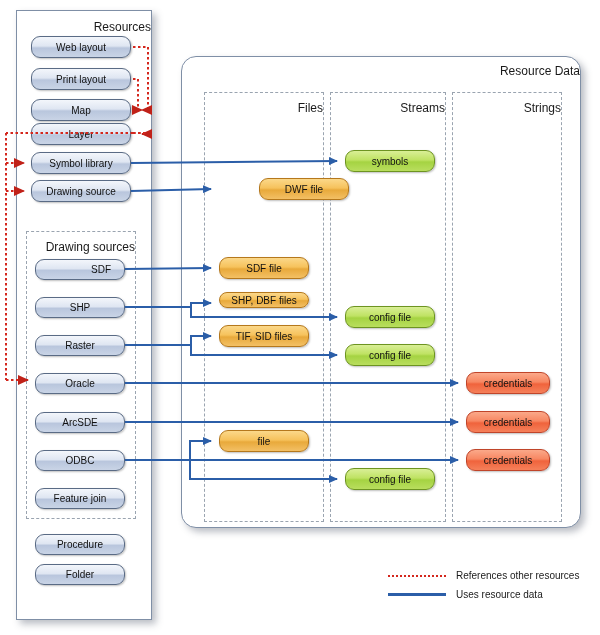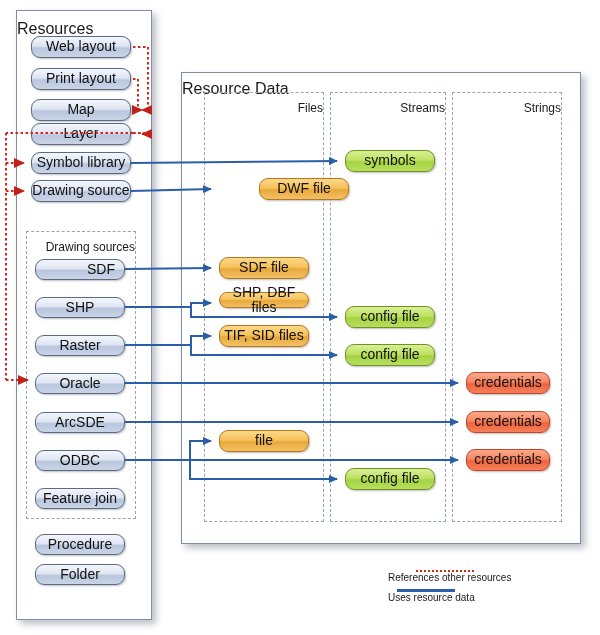--- a/index.html
+++ b/index.html
@@ -4,48 +4,48 @@
 <style>
   html,body{margin:0;padding:0;background:#ffffff;}
   body{width:600px;height:635px;position:relative;overflow:hidden;
        font-family:"Liberation Sans","DejaVu Sans",sans-serif;}
 
   #stage{position:absolute;left:0;top:0;width:600px;height:635px;}
 
   
   .panel{position:absolute;background:#ffffff;border:1px solid #7f8fa6;
          box-shadow:4px 4px 7px rgba(60,70,90,.35);}
-  .panel-title{position:absolute;width:100%;text-align:left;
-               font-size:16px;color:#1a1a1a;}
+  .panel-title{position:absolute;width:100%;text-align:right;
+               font-size:12px;color:#1a1a1a;}
 
   .dashgroup{position:absolute;border:1px dashed #9aa4b0;background:transparent;}
   .dashgroup-title{position:absolute;width:100%;text-align:right;
                    font-size:12px;color:#1a1a1a;}
 
   
-  .node{position:absolute;border-radius:9px;font-size:14px;color:#111;
+  .node{position:absolute;border-radius:9px;font-size:10px;color:#111;
         display:flex;align-items:center;justify-content:center;
         text-align:center;line-height:1.1;box-sizing:border-box;
         box-shadow:1px 1px 2px rgba(0,0,0,.25);}
   .n-res{background:linear-gradient(to bottom,#f3f6fb 0%,#dfe6f2 45%,#b9c6dd 55%,#c9d4e6 100%);
          border:1px solid #5a6b85;}
   .n-file{background:linear-gradient(to bottom,#fbd88a 0%,#f6c25c 45%,#e8a93b 55%,#f3c065 100%);
           border:1px solid #b5781c;}
   .n-stream{background:linear-gradient(to bottom,#d9ef96 0%,#bfe263 45%,#a5d342 55%,#b9de5e 100%);
             border:1px solid #6d9421;}
   .n-string{background:linear-gradient(to bottom,#fba98a 0%,#f78762 45%,#f0633c 55%,#f5805a 100%);
             border:1px solid #c0452a;}
 
   
   #wires{position:absolute;left:0;top:0;width:600px;height:635px;
          pointer-events:none;}
 
   
   .legend{position:absolute;font-size:10px;color:#1a1a1a;}
-  .legend-row{position:absolute;display:flex;align-items:center;flex-direction:column;}
+  .legend-row{position:absolute;display:flex;align-items:center;}
   .legend-swatch{width:58px;height:0;margin-right:10px;}
   .sw-ref{border-top:2px dotted #d4271d;}
   .sw-use{border-top:3px solid #2b5ea8;}
 </style>
 </head>
 <body>
 
 <div id="stage">
 
   <div class="panel" style="left:16px;top:10px;width:134px;height:608px;">
@@ -97,21 +97,21 @@
     <span>Feature join</span>
   </div>
 
   <div class="node n-res" style="left:35px;top:534px;width:90px;height:21px;">
     <span>Procedure</span>
   </div>
   <div class="node n-res" style="left:35px;top:564px;width:90px;height:21px;">
     <span>Folder</span>
   </div>
 
-  <div class="panel" style="left:181px;top:72px;width:398px;height:470px;">
+  <div class="panel" style="left:181px;top:56px;width:398px;height:470px;border-radius:15px;">
     <div class="panel-title" style="top:7px;">Resource Data</div>
   </div>
 
   <div class="dashgroup" style="left:204px;top:92px;width:118px;height:428px;">
     <div class="dashgroup-title" style="top:8px;">Files</div>
   </div>
   <div class="dashgroup" style="left:330px;top:92px;width:114px;height:428px;">
     <div class="dashgroup-title" style="top:8px;">Streams</div>
   </div>
   <div class="dashgroup" style="left:452px;top:92px;width:108px;height:428px;">

